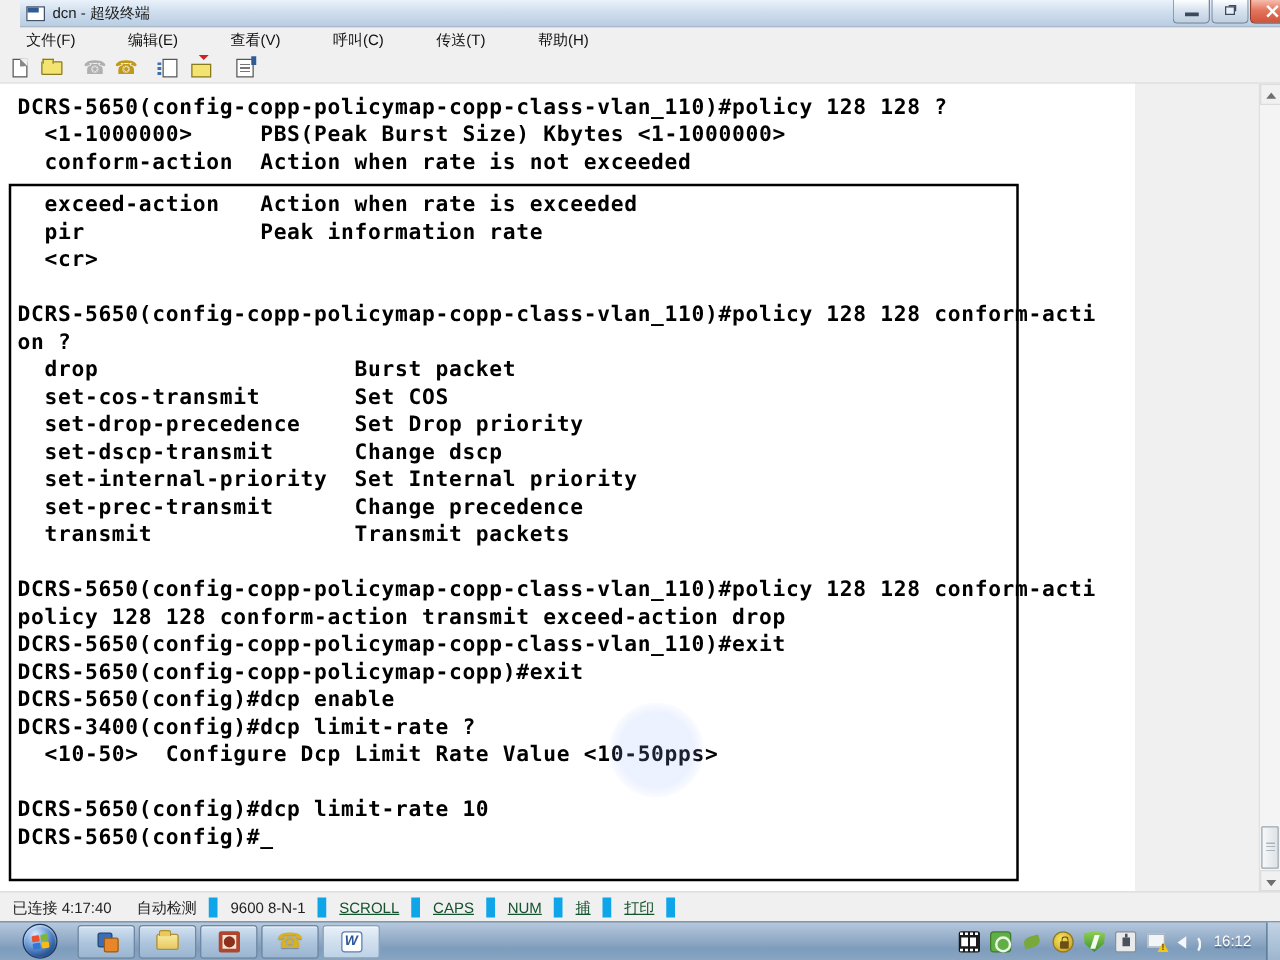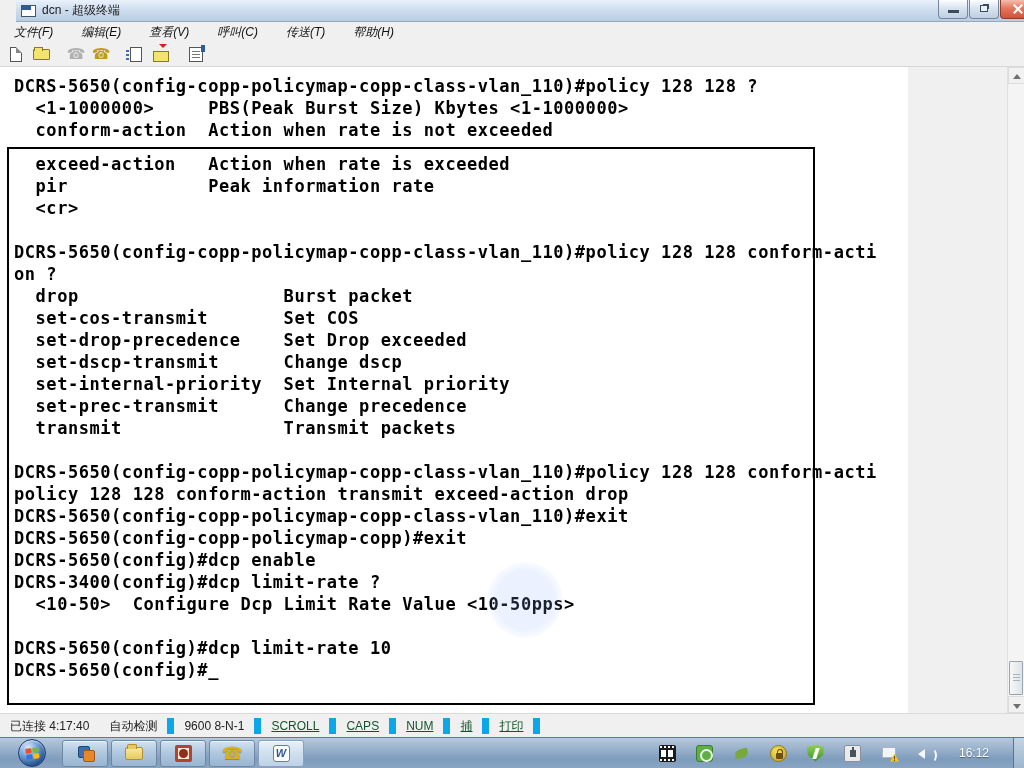--- a/index.html
+++ b/index.html
@@ -19,21 +19,21 @@
   .tbtn.close { width:34px; background:linear-gradient(#f6bdae,#e4775f 45%,#d2523a); border-color:#8e3b2a; }
   .glyph-min { position:absolute; left:9px; bottom:5px; width:11px; height:3px; background:#3c4b5c; }
   .glyph-restore { position:absolute; left:10px; top:5px; width:8px; height:7px; border:1px solid #3c4b5c; background:#e8eff7; box-shadow:2px -2px 0 -1px #3c4b5c; }
   .glyph-close::before,.glyph-close::after { content:""; position:absolute; left:11px; top:8px; width:12px; height:2px; background:#fff; }
   .glyph-close::before { transform:rotate(45deg); }
   .glyph-close::after { transform:rotate(-45deg); }
 
   
   .menubar { position:absolute; left:0; top:22px; width:1024px; height:20px; background:#f0f0f0;
     display:flex; align-items:center; font-size:12px; color:#111; }
-  .menu-item { padding:2px 14px; cursor:default;font-style:italic; }
+  .menu-item { padding:2px 21px; cursor:default; }
 
   
   .toolbar { position:absolute; left:0; top:42px; width:1024px; height:25px; background:#f0f0f0;
     border-bottom:1px solid #d7d7d7; display:flex; align-items:center; padding-left:4px; }
   .tool { width:24px; height:21px; display:flex; align-items:center; justify-content:center; position:relative; margin-right:1px; }
   .gap { width:10px; }
   .ic-page { width:12px; height:15px; background:#fff; border:1px solid #555; position:relative; }
   .ic-page::after { content:""; position:absolute; right:-1px; top:-1px; border:3px solid #f0f0f0; border-left-color:#888; border-bottom-color:#888; }
   .ic-folder { width:17px; height:11px; background:#f3e370; border:1px solid #8a7a1e; position:relative; border-radius:1px; }
   .ic-folder::before { content:""; position:absolute; left:0; top:-3px; width:7px; height:3px; background:#f3e370; border:1px solid #8a7a1e; border-bottom:none; }
@@ -101,21 +101,21 @@
   .ti-vm::before { content:""; position:absolute; left:0; top:0; width:10px; height:10px; background:#3a6fb8; border:1px solid #1e466e; border-radius:2px; }
   .ti-vm::after { content:""; position:absolute; left:5px; top:4px; width:10px; height:10px; background:#e8872a; border:1px solid #9c5a14; border-radius:2px; }
   .ti-folder { width:18px; height:13px; background:linear-gradient(#f7e9a0,#e8c95e); border:1px solid #b08f2e; border-radius:2px; position:relative; }
   .ti-folder::before { content:""; position:absolute; left:1px; top:-4px; width:8px; height:4px; background:#e8c95e; border:1px solid #b08f2e; border-bottom:none; border-radius:2px 2px 0 0; }
   .ti-rec { width:17px; height:17px; background:#f3e6d8; border:3px solid #b0452c; border-radius:2px; position:relative; }
   .ti-rec::before { content:""; position:absolute; left:1px; top:1px; width:9px; height:9px; border-radius:50%; background:#8c2f1b; }
   .ti-word { width:17px; height:17px; background:#fff; border:1px solid #5b7fb4; border-radius:3px;
     color:#2b579a; font-weight:bold; font-size:11px; display:flex; align-items:center; justify-content:center; font-style:italic; }
   .phone-task { font-size:17px; color:#d8b020; text-shadow:0 1px 1px rgba(0,0,0,.3); font-family:"DejaVu Sans",sans-serif; }
 
-  .tray { margin-left:auto; display:flex; align-items:center;gap:12px; }
+  .tray { margin-left:auto; display:flex; align-items:center; }
   .tray-ic { width:17px; height:17px; margin-right:8px; position:relative; }
   .ti-film { background:#1a1a1a; border-radius:2px; }
   .ti-film::before { content:""; position:absolute; left:2px; top:5px; width:13px; height:7px;
     background:repeating-linear-gradient(90deg,#fff 0 5px,#1a1a1a 5px 7px); }
   .ti-film::after { content:""; position:absolute; left:1px; top:1px; width:15px; height:15px;
     background:repeating-linear-gradient(90deg,#fff 0 2px,transparent 2px 4px) top/15px 2px no-repeat,
                repeating-linear-gradient(90deg,#fff 0 2px,transparent 2px 4px) bottom/15px 2px no-repeat; }
   .ti-greenrec { background:#5fae46; border:1px solid #3c7c2b; border-radius:3px; }
   .ti-greenrec::before { content:""; position:absolute; left:3px; top:3px; width:9px; height:9px; border:2px solid #eaf6e4; border-radius:50%; }
   .ti-leaf { background:transparent; }
@@ -204,21 +204,21 @@
       <div class="screen-box">
         <div class="screen-lines term">
             <div class="line">  exceed-action   Action when rate is exceeded</div>
             <div class="line">  pir             Peak information rate</div>
             <div class="line">  &lt;cr&gt;</div>
             <div class="line"></div>
             <div class="line">DCRS-5650(config-copp-policymap-copp-class-vlan_110)#policy 128 128 conform-acti</div>
             <div class="line">on ?</div>
             <div class="line">  drop                   Burst packet</div>
             <div class="line">  set-cos-transmit       Set COS</div>
-            <div class="line">  set-drop-precedence    Set Drop exceeded</div>
+            <div class="line">  set-drop-precedence    Set Drop priority</div>
             <div class="line">  set-dscp-transmit      Change dscp</div>
             <div class="line">  set-internal-priority  Set Internal priority</div>
             <div class="line">  set-prec-transmit      Change precedence</div>
             <div class="line">  transmit               Transmit packets</div>
             <div class="line"></div>
             <div class="line">DCRS-5650(config-copp-policymap-copp-class-vlan_110)#policy 128 128 conform-acti</div>
             <div class="line">policy 128 128 conform-action transmit exceed-action drop</div>
             <div class="line">DCRS-5650(config-copp-policymap-copp-class-vlan_110)#exit</div>
             <div class="line">DCRS-5650(config-copp-policymap-copp)#exit</div>
             <div class="line">DCRS-5650(config)#dcp enable</div>

